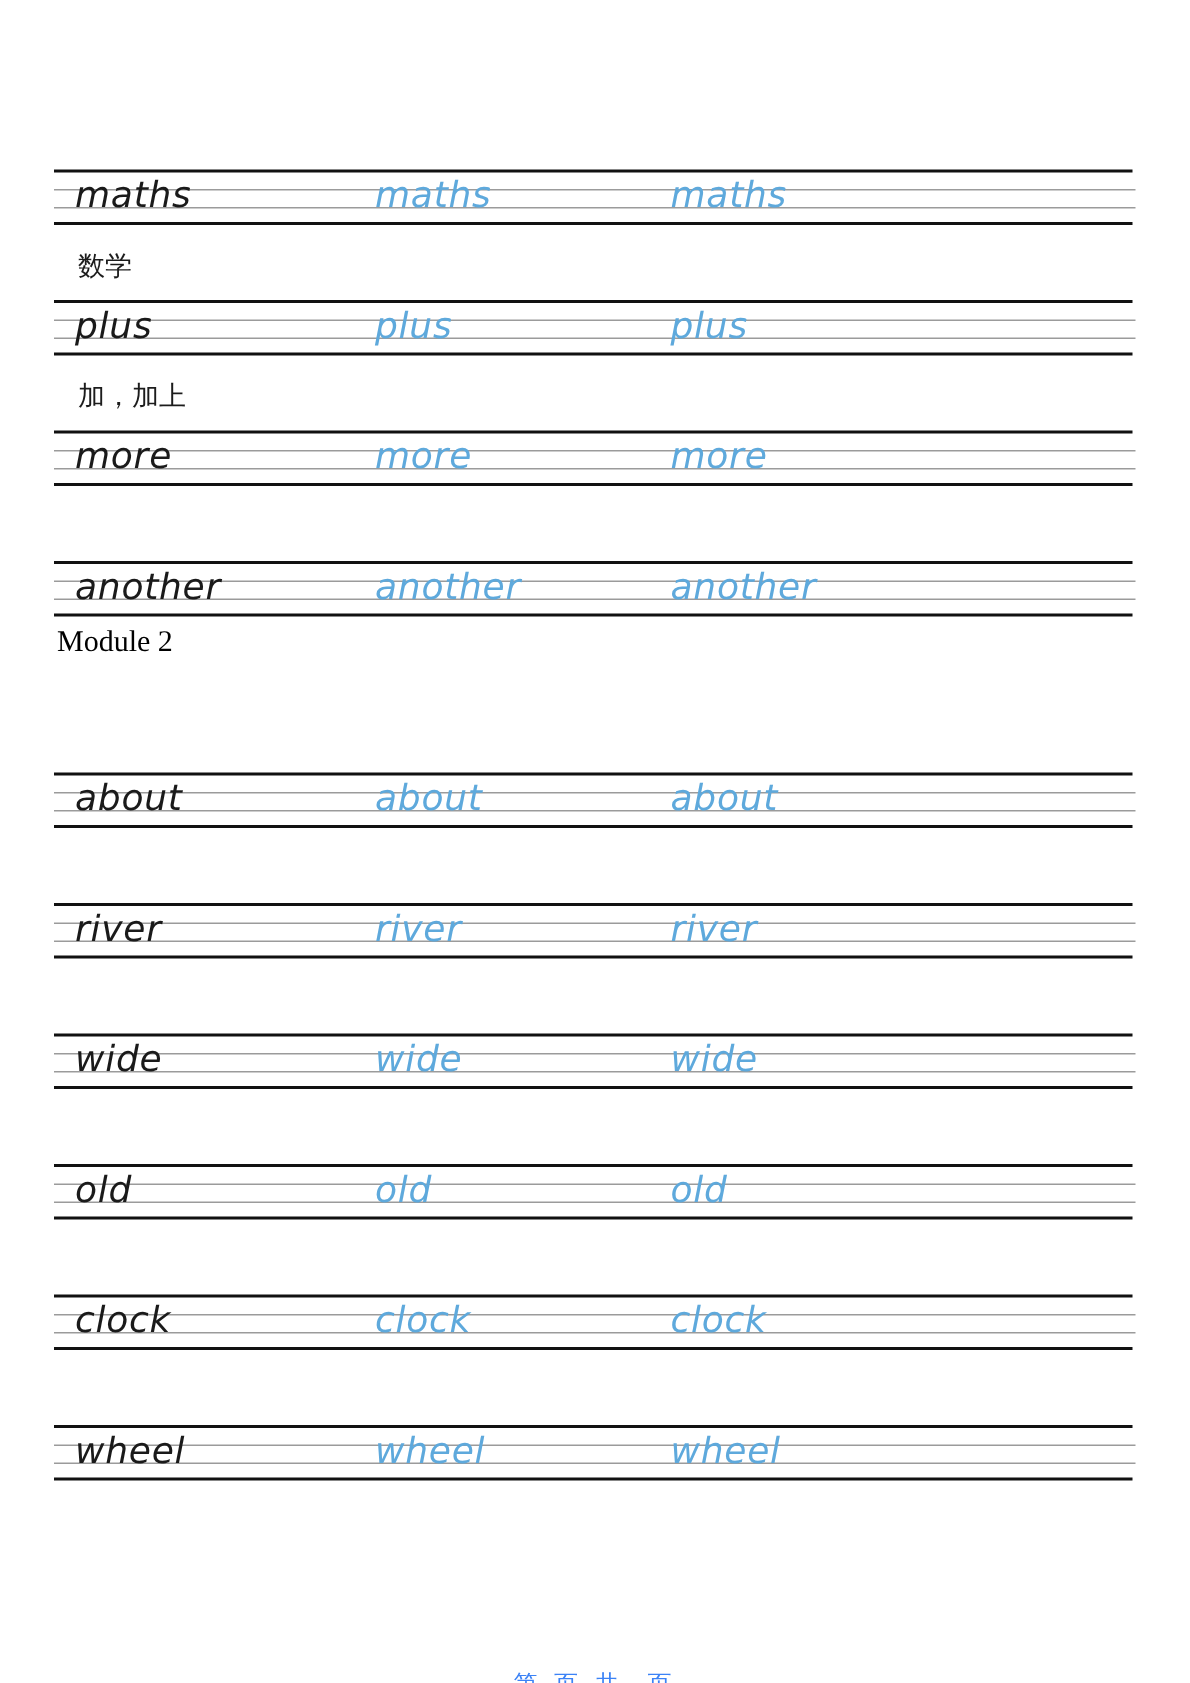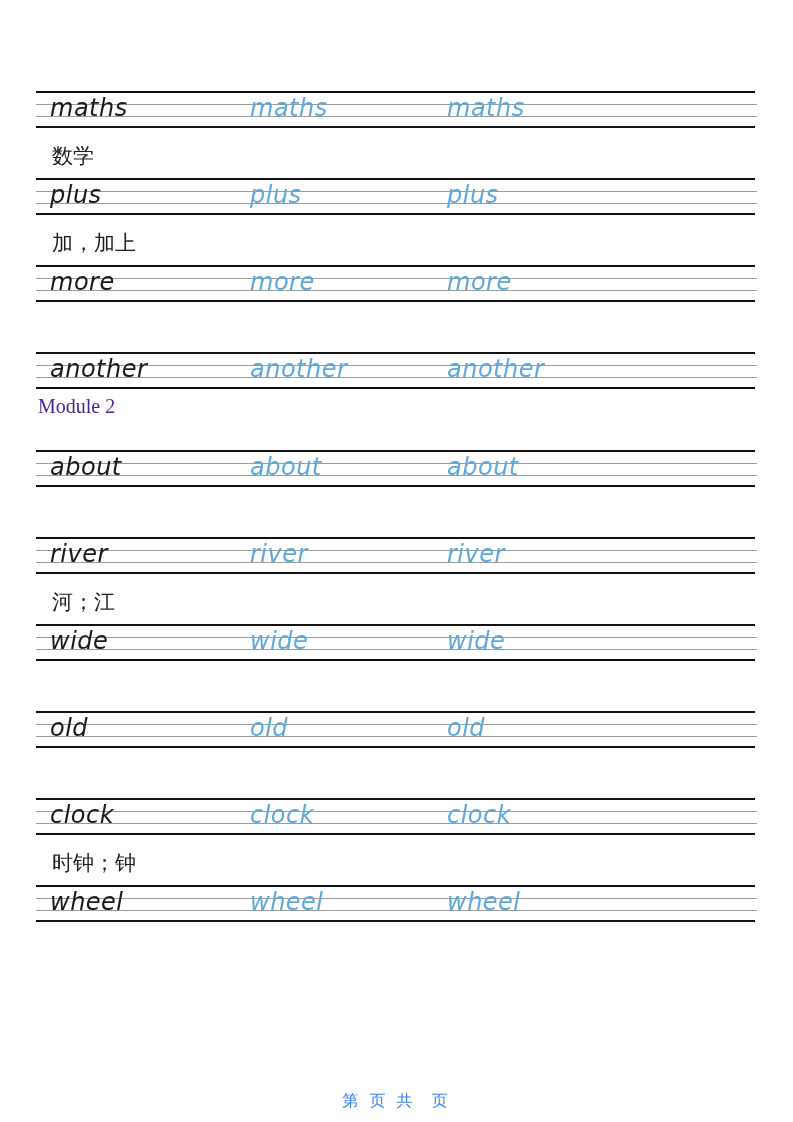--- a/index.html
+++ b/index.html
@@ -11,32 +11,33 @@
     width: 793px;
     height: 1122px;
     position: relative;
     font-family: "Liberation Sans", sans-serif;
     overflow: hidden;
   }
   .page {
     position: absolute;
     inset: 0;
     background: #ffffff;
+    margin-top: 22px;
   }
   .sheet {
     position: absolute;
     top: 91px;
     left: 36px;
     width: 719px;
   }
   .entry {
     height: 87px;
   }
   .entry.has-module {
-    height: 98px;
+    height: 141px;
   }
   .guide {
     box-sizing: border-box;
     height: 37px;
     border-top: 2px solid var(--thick, #111111);
     border-bottom: 2px solid var(--thick, #111111);
     position: relative;
   }
   .thin-line {
     position: absolute;
@@ -63,32 +64,32 @@
     font-weight: 500;
   }
   .word.trace {
     color: var(--trace, #5ea9dc);
   }
   .word.trace1 { left: 214px; }
   .word.trace2 { left: 411px; }
   .translation {
     margin-top: 17px;
     padding-left: 16px;
-    font-size: 21px;
+    font-size: 18px;
     line-height: 22px;
     color: #1c1c1c;
     font-family: "DejaVu Serif", "Liberation Serif", serif;
     white-space: nowrap;
   }
   .module-heading {
     margin-top: 6px;
     padding-left: 2px;
     font-size: 20px;
     line-height: 22px;
-    color: #4c1d95;
+    color: #000000;
     font-family: "Liberation Serif", "DejaVu Serif", serif;
   }
   .footer {
     position: absolute;
     top: 1090px;
     left: 0;
     width: 100%;
     text-align: center;
     font-size: 16px;
     line-height: 22px;
@@ -158,21 +159,20 @@
   </div>
 
   <div class="entry">
     <div class="guide">
       <div class="thin-line t1"></div>
       <div class="thin-line t2"></div>
       <span class="word ink">river</span>
       <span class="word trace trace1">river</span>
       <span class="word trace trace2">river</span>
     </div>
-    <div class="translation">河；江</div>
   </div>
 
   <div class="entry">
     <div class="guide">
       <div class="thin-line t1"></div>
       <div class="thin-line t2"></div>
       <span class="word ink">wide</span>
       <span class="word trace trace1">wide</span>
       <span class="word trace trace2">wide</span>
     </div>
@@ -189,21 +189,20 @@
   </div>
 
   <div class="entry">
     <div class="guide">
       <div class="thin-line t1"></div>
       <div class="thin-line t2"></div>
       <span class="word ink">clock</span>
       <span class="word trace trace1">clock</span>
       <span class="word trace trace2">clock</span>
     </div>
-    <div class="translation">时钟；钟</div>
   </div>
 
   <div class="entry">
     <div class="guide">
       <div class="thin-line t1"></div>
       <div class="thin-line t2"></div>
       <span class="word ink">wheel</span>
       <span class="word trace trace1">wheel</span>
       <span class="word trace trace2">wheel</span>
     </div>

